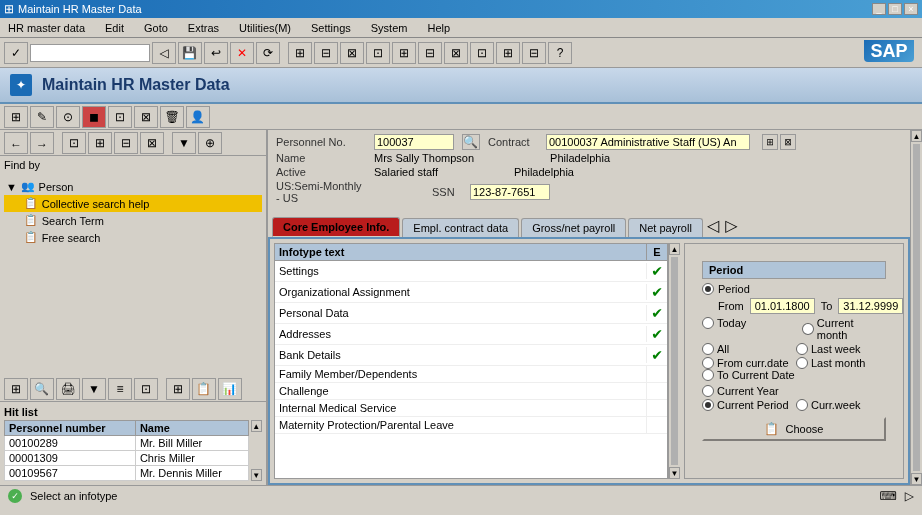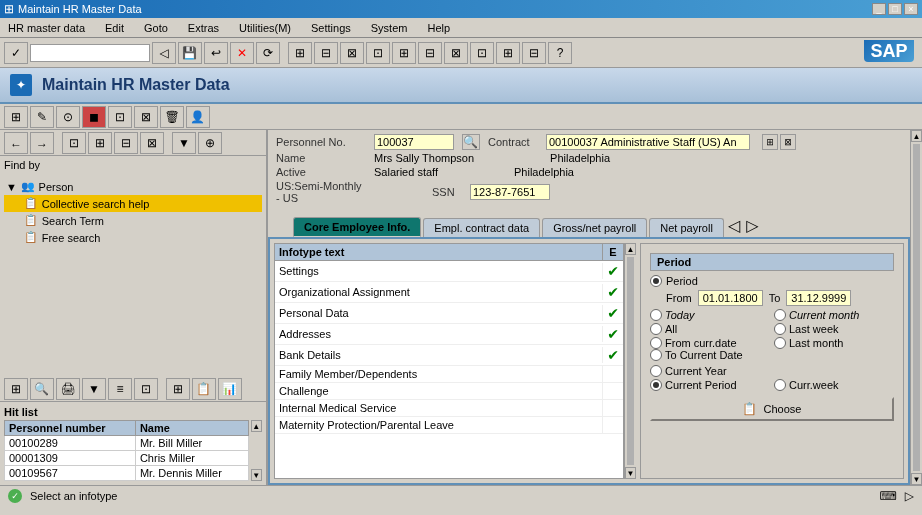--- a/index.html
+++ b/index.html
@@ -213,25 +213,24 @@
     .tab {
       padding: 3px 10px;
       font-size: 11px;
       cursor: pointer;
       border: 1px solid #999;
       border-bottom: none;
       background: #c0ccd8;
       border-radius: 3px 3px 0 0;
     }
     .tab.active {
-      background: #0f766e;
+      background: #b91c1c;
       border-bottom: 1px solid #d4d0c8;
       z-index: 1;
       font-weight: bold;
-      margin-left: 21px;
     }
     .tab-arrow { font-size: 16px; cursor: pointer; padding: 2px; }
 
     
     .tab-content {
       flex: 1;
       border: 2px solid #6090b8;
       background: #d4d0c8;
       display: flex;
       gap: 4px;
@@ -277,24 +276,24 @@
     .infotype-cell-e {
       width: 20px;
       padding: 2px 2px;
       text-align: center;
       color: green;
       font-size: 14px;
     }
 
     
     .period-section {
-      width: 264px;
-      border: 1px solid #999;
-      background: #d4d0c8;
-      padding: 9px;
+      width: 220px;
+      border: 1px solid #999;
+      background: #d4d0c8;
+      padding: 17px;
     }
     .period-header {
       background: #b0c4d8;
       padding: 2px 6px;
       font-size: 11px;
       font-weight: bold;
       margin-bottom: 4px;
       border: 1px solid #999;
     }
     .period-row {
@@ -657,21 +656,21 @@
             <div class="radio-btn selected"></div>
             <span style="font-size:11px;">Period</span>
           </div>
           <div class="period-row" style="padding-left:16px;">
             <span style="font-size:11px; margin-right:2px;">From</span>
             <input class="period-input" type="text" value="01.01.1800" style="">
             <span style="font-size:11px; margin:0 2px;">To</span>
             <input class="period-input" type="text" value="31.12.9999" style="">
           </div>
 
-          <div style="display:flex; gap:4px; margin-bottom:2px;font-style:italic;">
+          <div style="display:flex; gap:16px; margin-bottom:2px;">
             <div style="flex:1;">
               <label class="radio-label">
                 <div class="radio-btn"></div>
                 <span>Today</span>
               </label>
             </div>
             <div style="flex:1;">
               <label class="radio-label">
                 <div class="radio-btn"></div>
                 <span>Current month</span>

